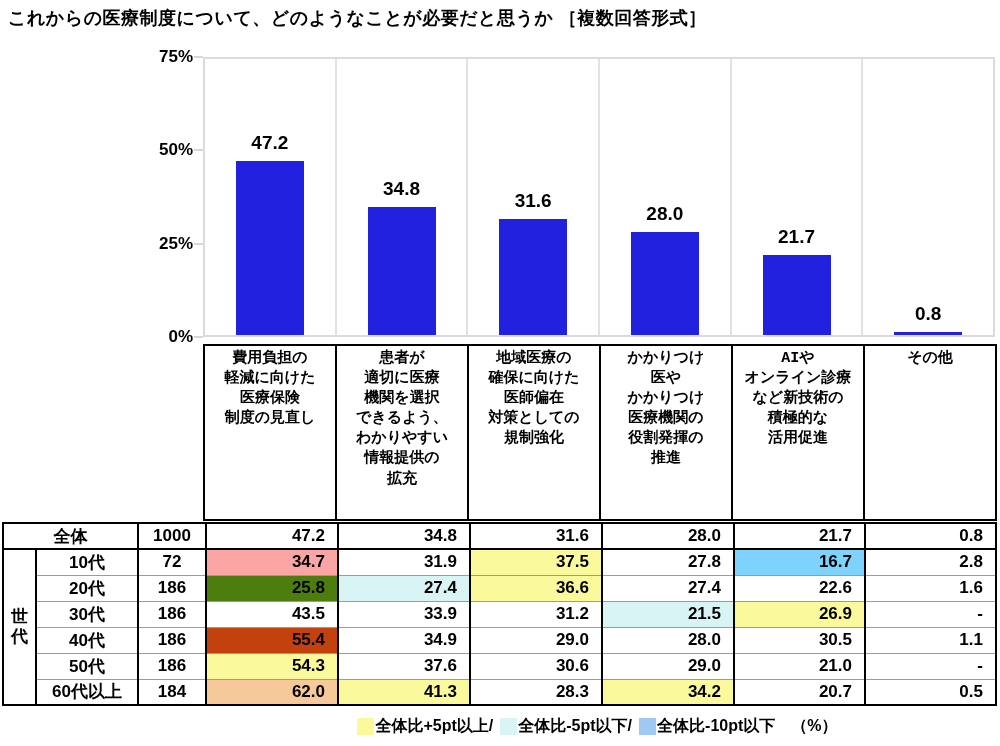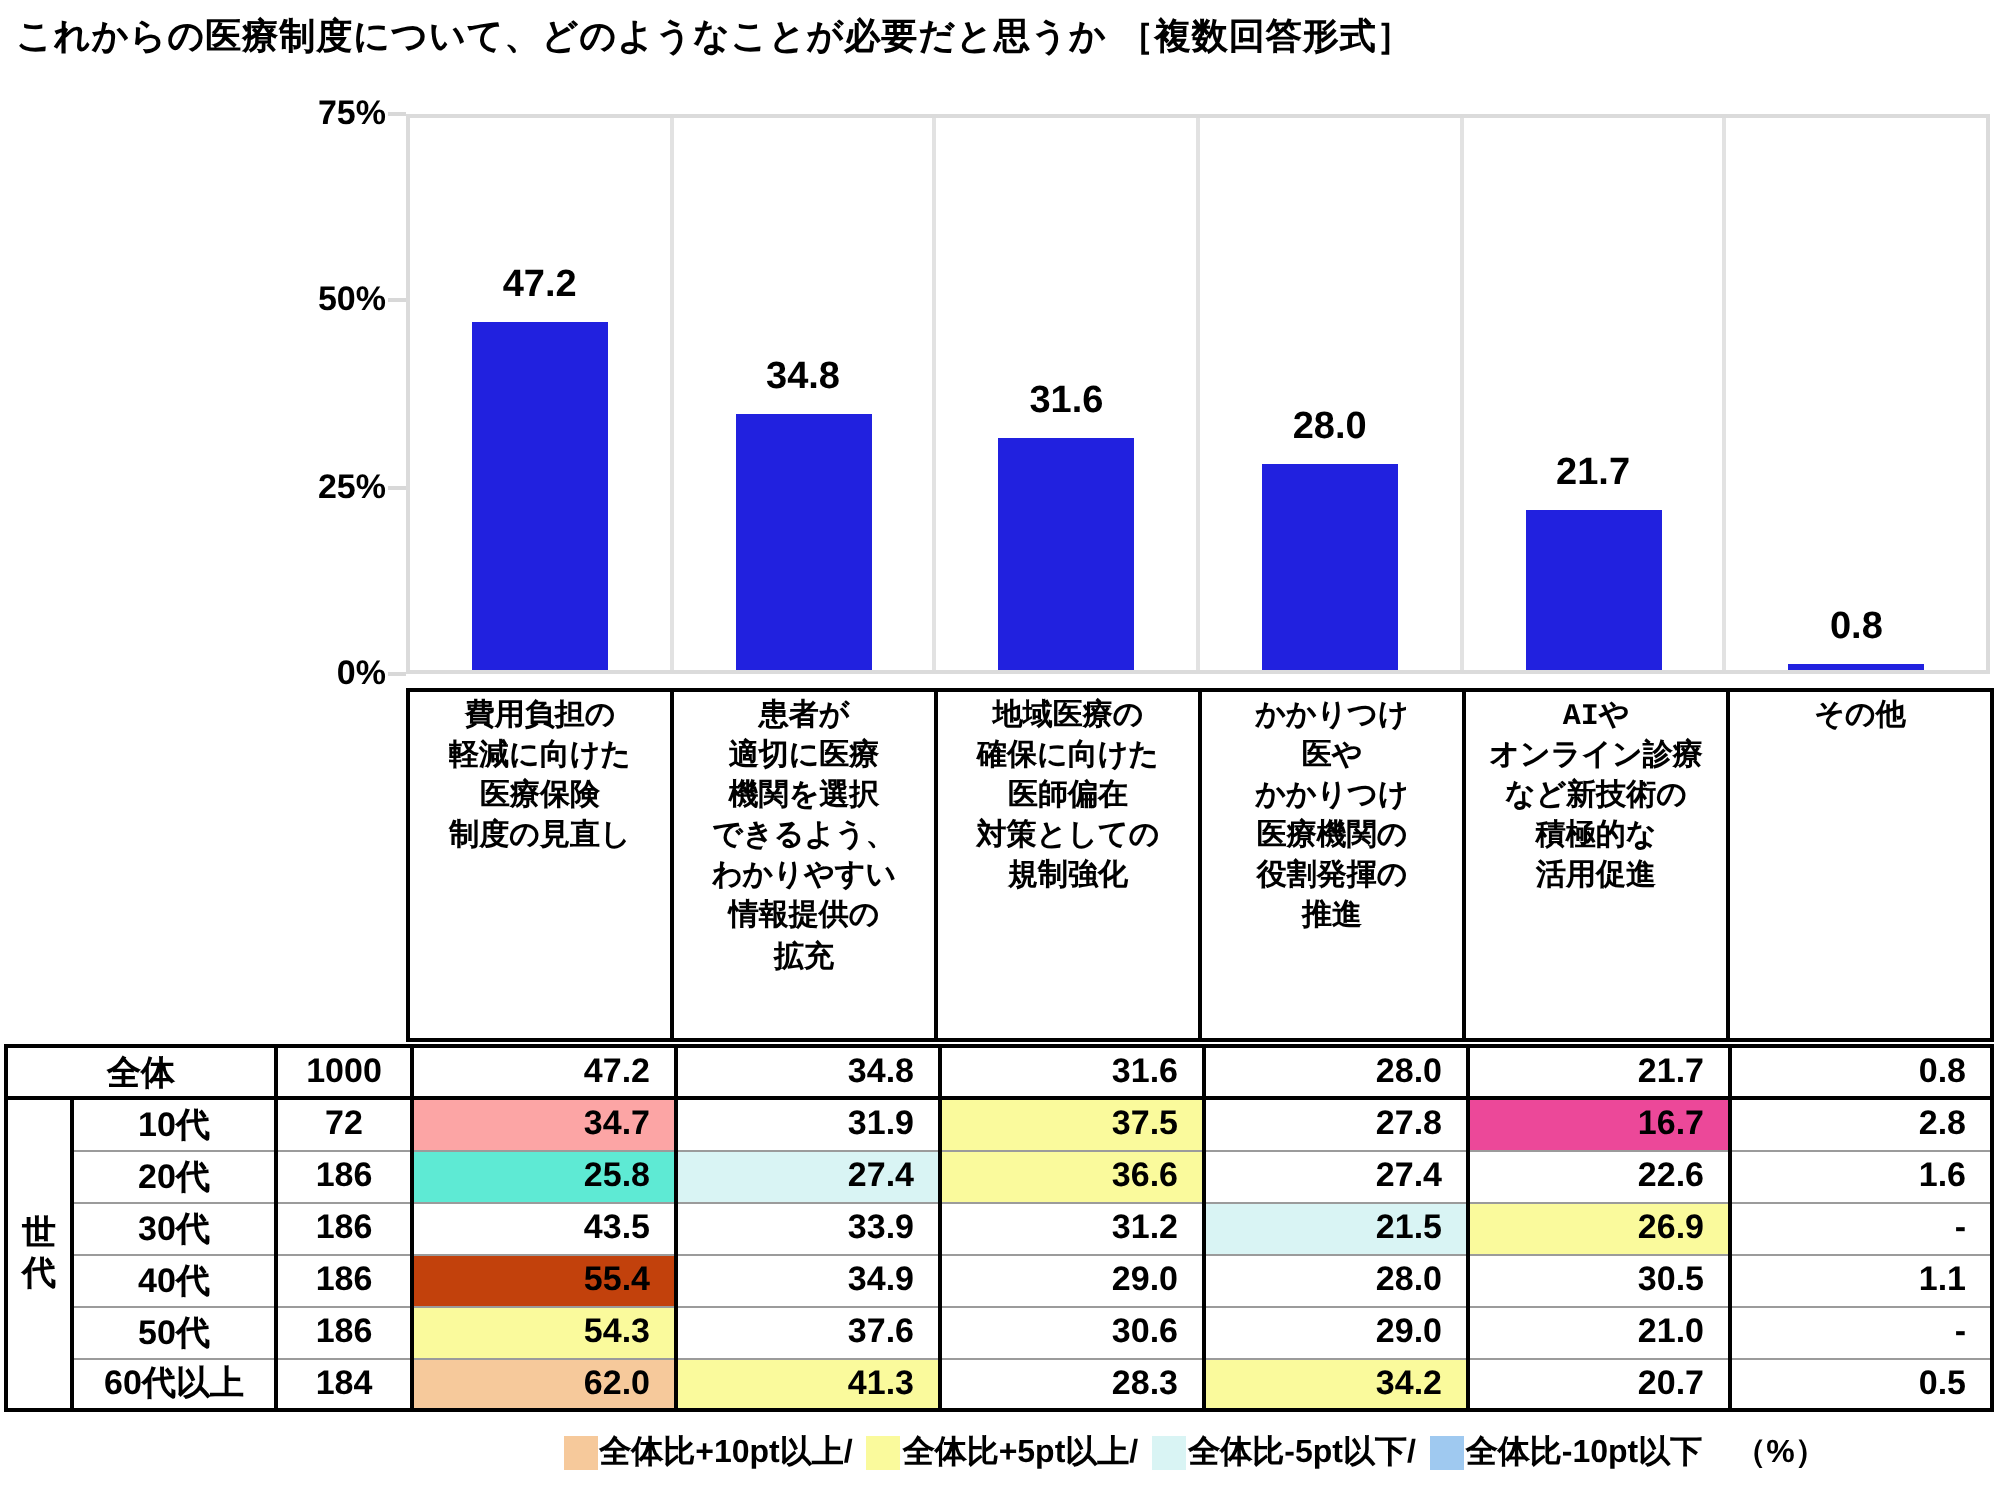--- a/index.html
+++ b/index.html
@@ -171,27 +171,27 @@
     </tr>
     <tr>
       <td class="c-gen" rowspan="6">世
 代</td>
       <td class="c-age">10代</td>
       <td class="c-n">72</td>
       <td class="c-v" style="background: #fca5a5;">34.7</td>
       <td class="c-v">31.9</td>
       <td class="c-v" style="background: rgb(250, 250, 156);">37.5</td>
       <td class="c-v">27.8</td>
-      <td class="c-v" style="background: #ec4899;">16.7</td>
+      <td class="c-v" style="background: #7dd3fc;">16.7</td>
       <td class="c-v">2.8</td>
     </tr>
     <tr>
       <td class="c-age">20代</td>
       <td class="c-n">186</td>
-      <td class="c-v" style="background: #5eead4;">25.8</td>
+      <td class="c-v" style="background: #4d7c0f;">25.8</td>
       <td class="c-v" style="background: rgb(217, 244, 244);">27.4</td>
       <td class="c-v" style="background: rgb(250, 250, 156);">36.6</td>
       <td class="c-v">27.4</td>
       <td class="c-v">22.6</td>
       <td class="c-v">1.6</td>
     </tr>
     <tr>
       <td class="c-age">30代</td>
       <td class="c-n">186</td>
       <td class="c-v">43.5</td>
@@ -228,24 +228,20 @@
       <td class="c-v" style="background: rgb(250, 250, 156);">41.3</td>
       <td class="c-v">28.3</td>
       <td class="c-v" style="background: rgb(250, 250, 156);">34.2</td>
       <td class="c-v">20.7</td>
       <td class="c-v">0.5</td>
     </tr>
   </tbody>
     </table>
 
   <div class="footer">
-    <span class="fitem">
-      <span class="fswatch" style="background: rgb(246, 201, 155);"></span>
-      <span>全体比+10pt以上/</span>
-    </span>
     <span class="fitem">
       <span class="fswatch" style="background: rgb(250, 250, 156);"></span>
       <span>全体比+5pt以上/</span>
     </span>
     <span class="fitem">
       <span class="fswatch" style="background: rgb(217, 244, 244);"></span>
       <span>全体比-5pt以下/</span>
     </span>
     <span class="fitem">
       <span class="fswatch" style="background: rgb(159, 201, 240);"></span>

